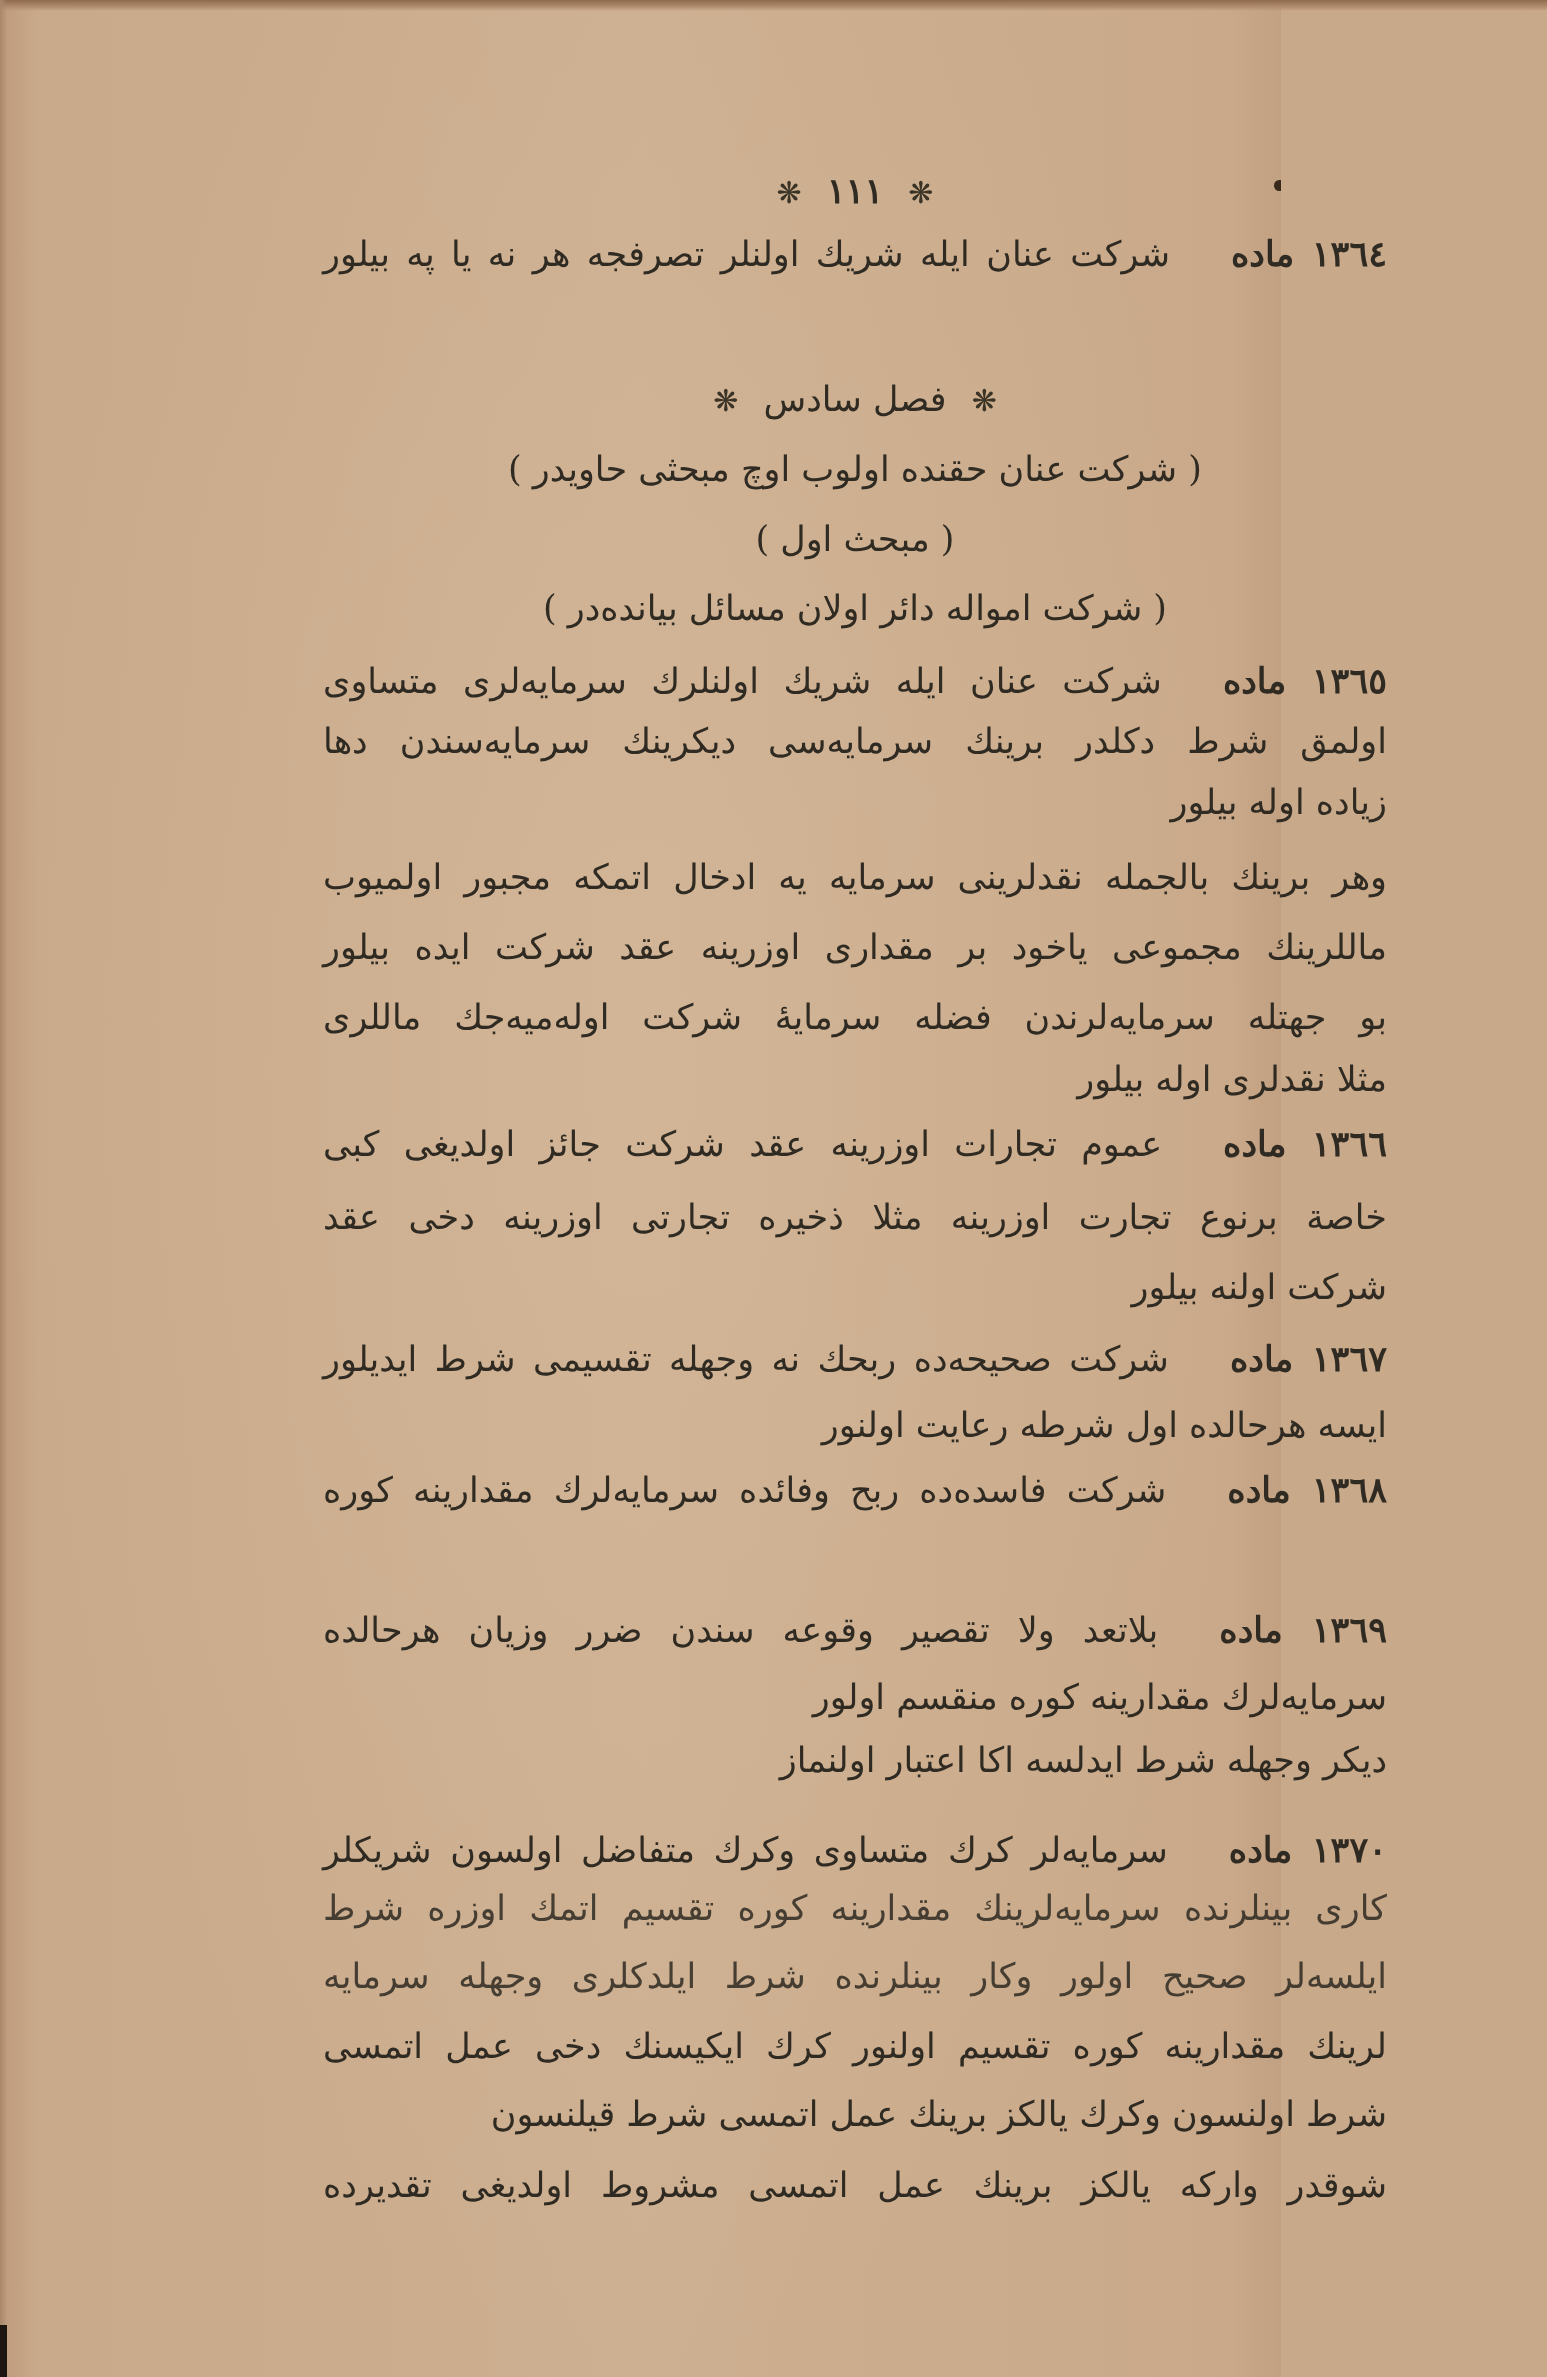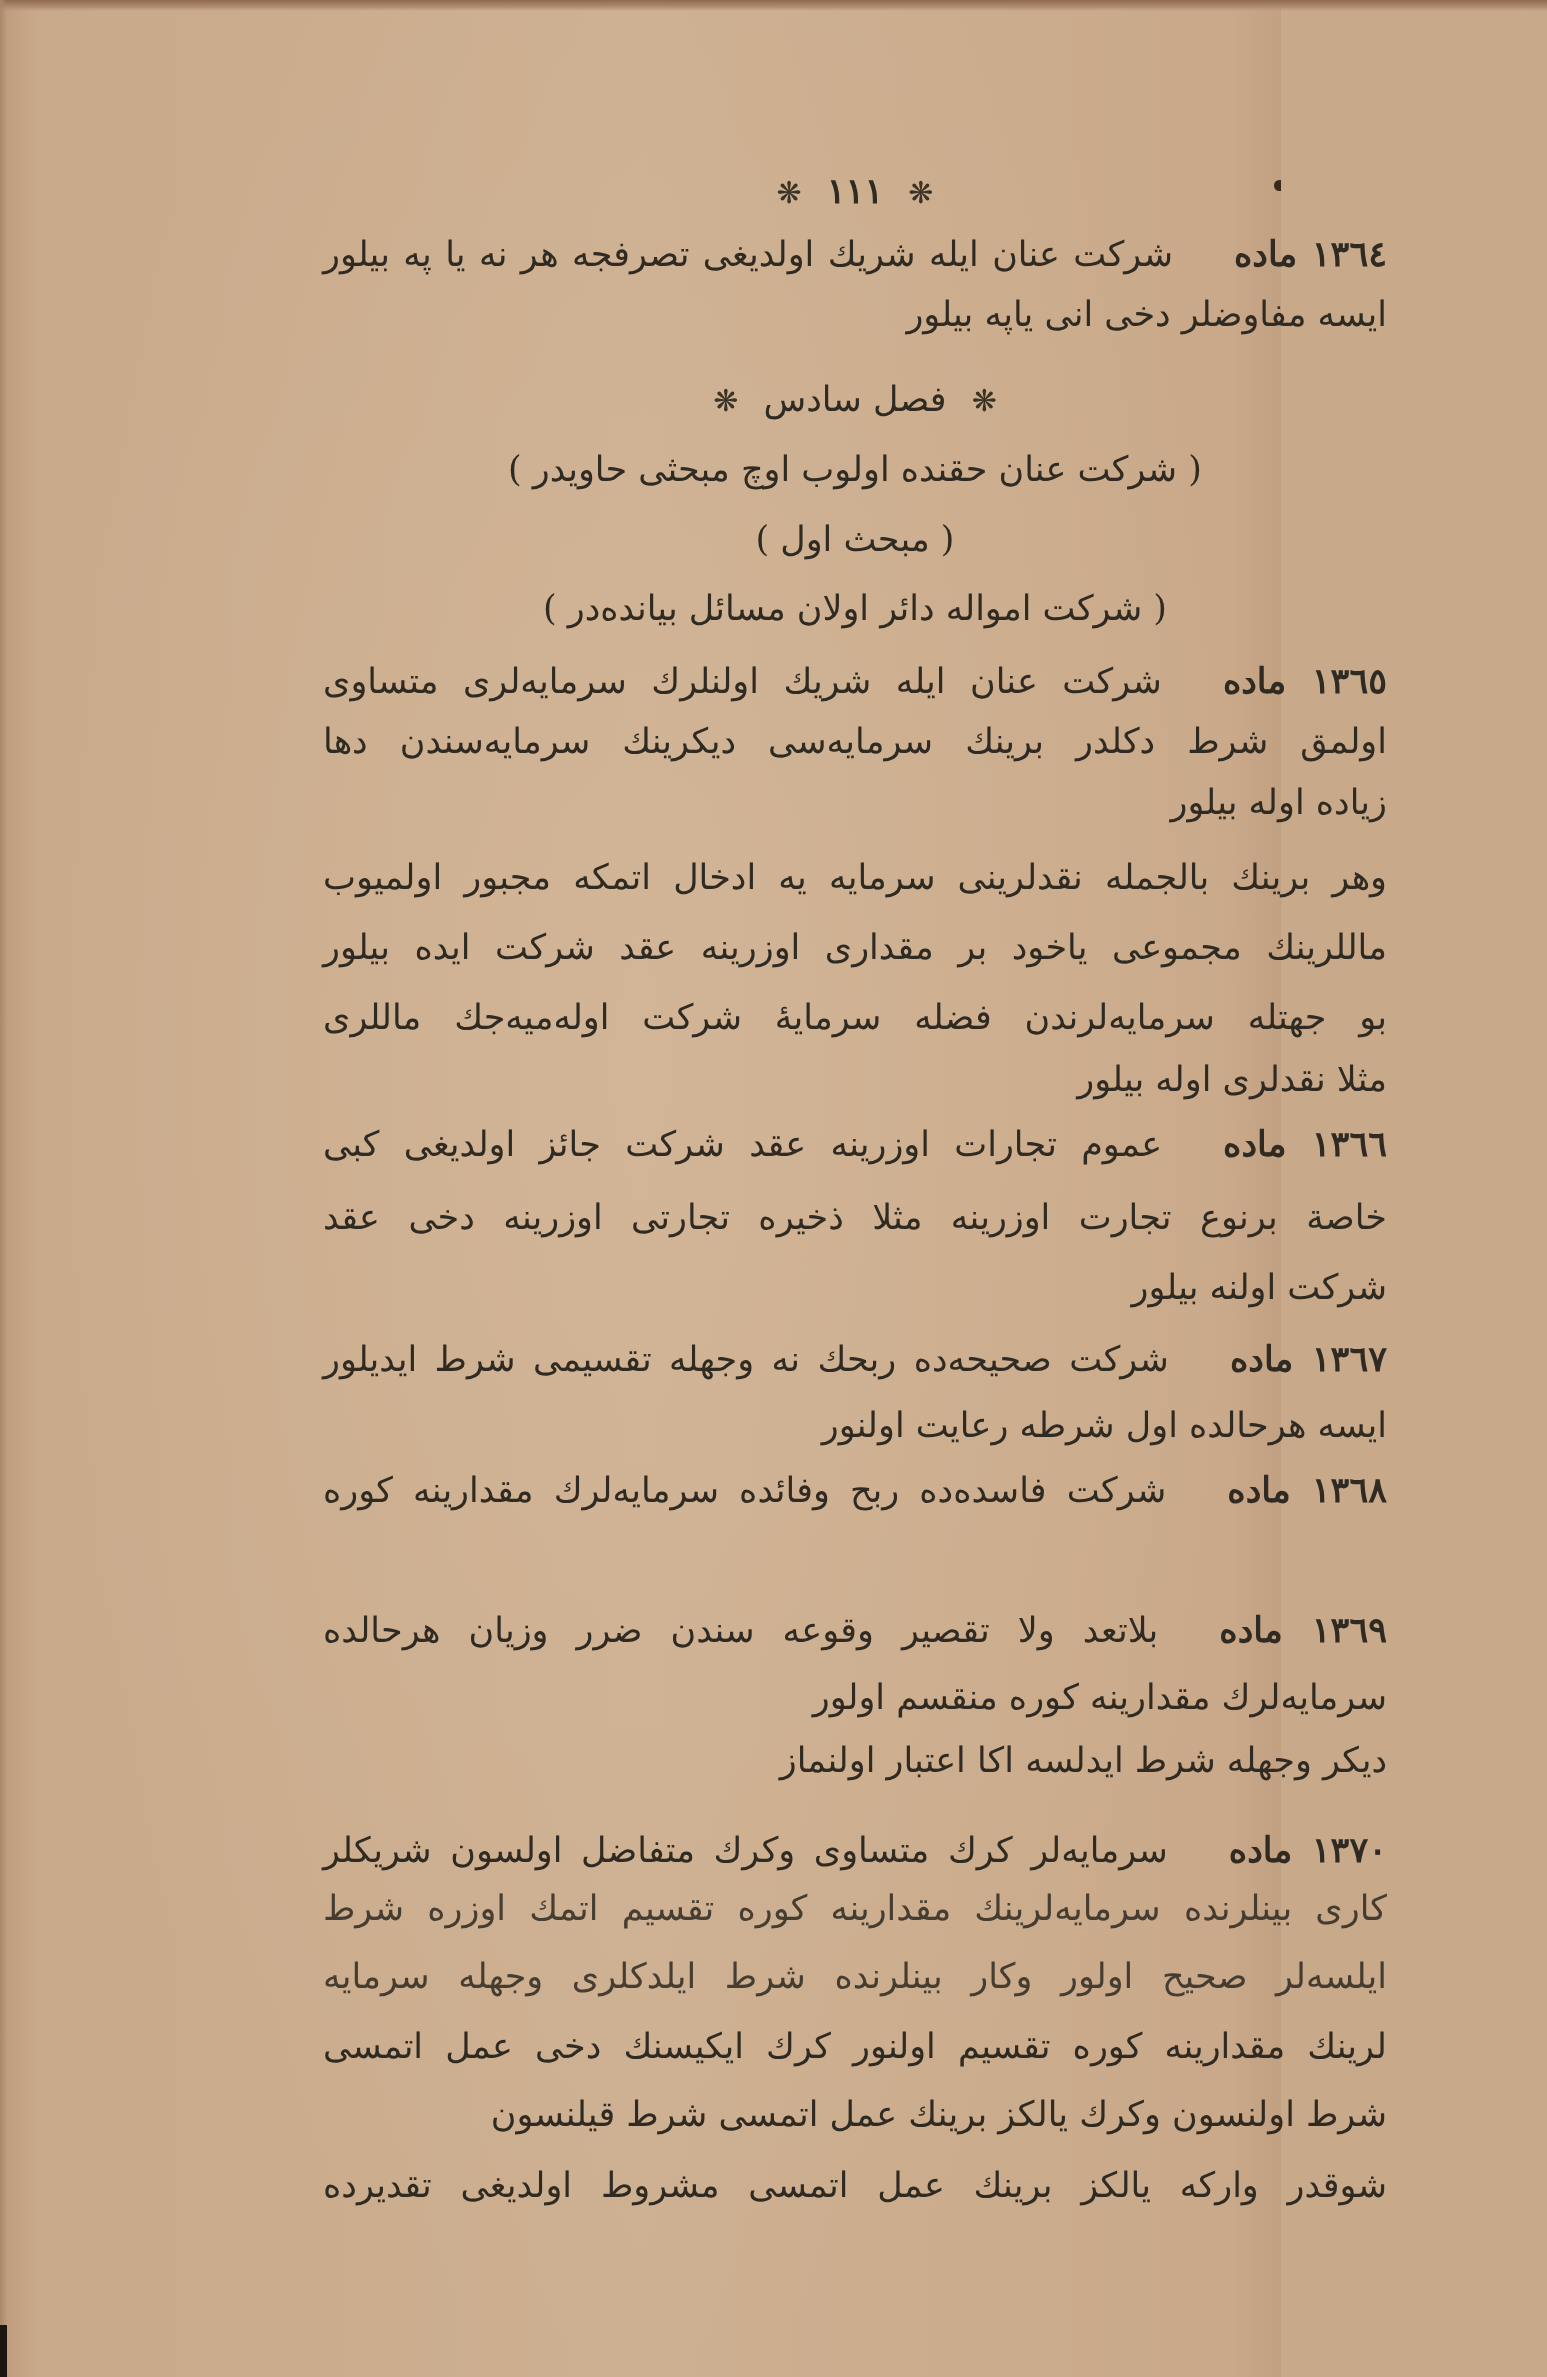--- a/index.html
+++ b/index.html
@@ -55,23 +55,22 @@
 
   <div class="text" style="top:0;height:2377px;">
 
     <div class="line center" style="top:166px;">
       <span class="orn">❋</span>
       <span class="num">١١١</span>
       <span class="orn">❋</span>
     </div>
 
     <div class="line justify" style="top:229px;">
-      <span class="num">١٣٦٤ ماده</span><span class="gap"></span><span>شركت عنان ايله شريك اولديغى تصرفجه هر نه يا په بيلور</span>
+      <span class="num">١٣٦٤ ماده</span><span class="gap"></span><span>شركت عنان ايله شريك اولنلر تصرفجه هر نه يا په بيلور</span>
     </div>
-    <div class="line" style="top:290px;">ايسه مفاوضلر دخى انى ياپه بيلور</div>
 
     <div class="line center" style="top:375px;">
       <span class="orn">❋</span>
       <span>فصل سادس</span>
       <span class="orn">❋</span>
     </div>
     <div class="line center" style="top:445px;">( شركت عنان حقنده اولوب اوچ مبحثى حاويدر )</div>
     <div class="line center" style="top:515px;">( مبحث اول )</div>
     <div class="line center" style="top:584px;">( شركت امواله دائر اولان مسائل بيانده‌در )</div>
 

